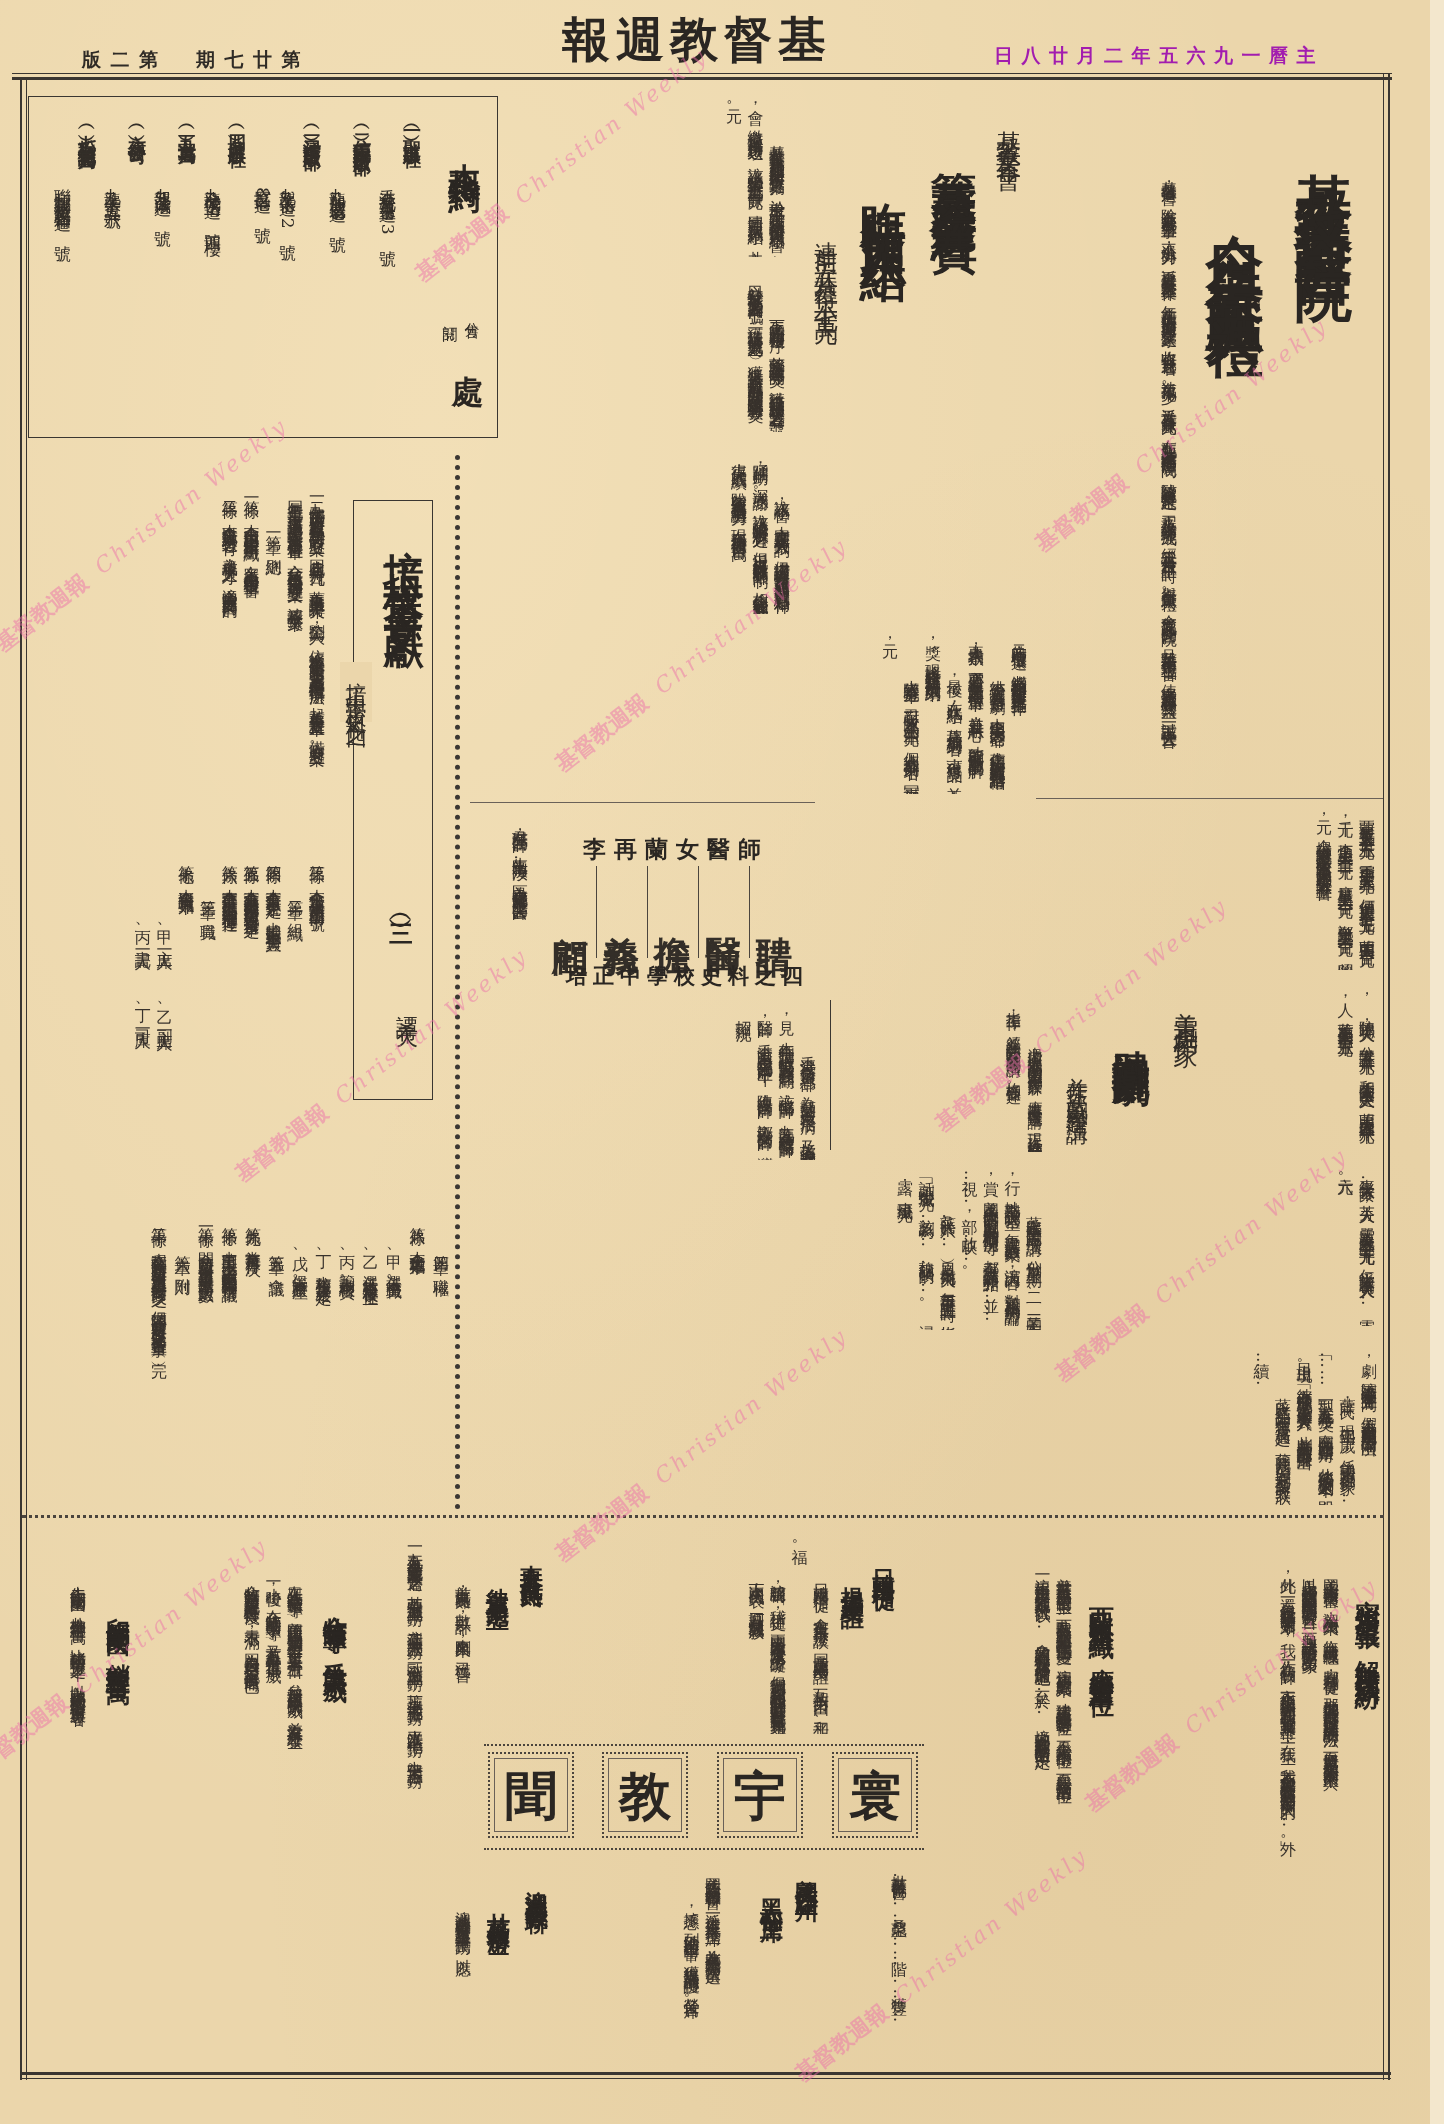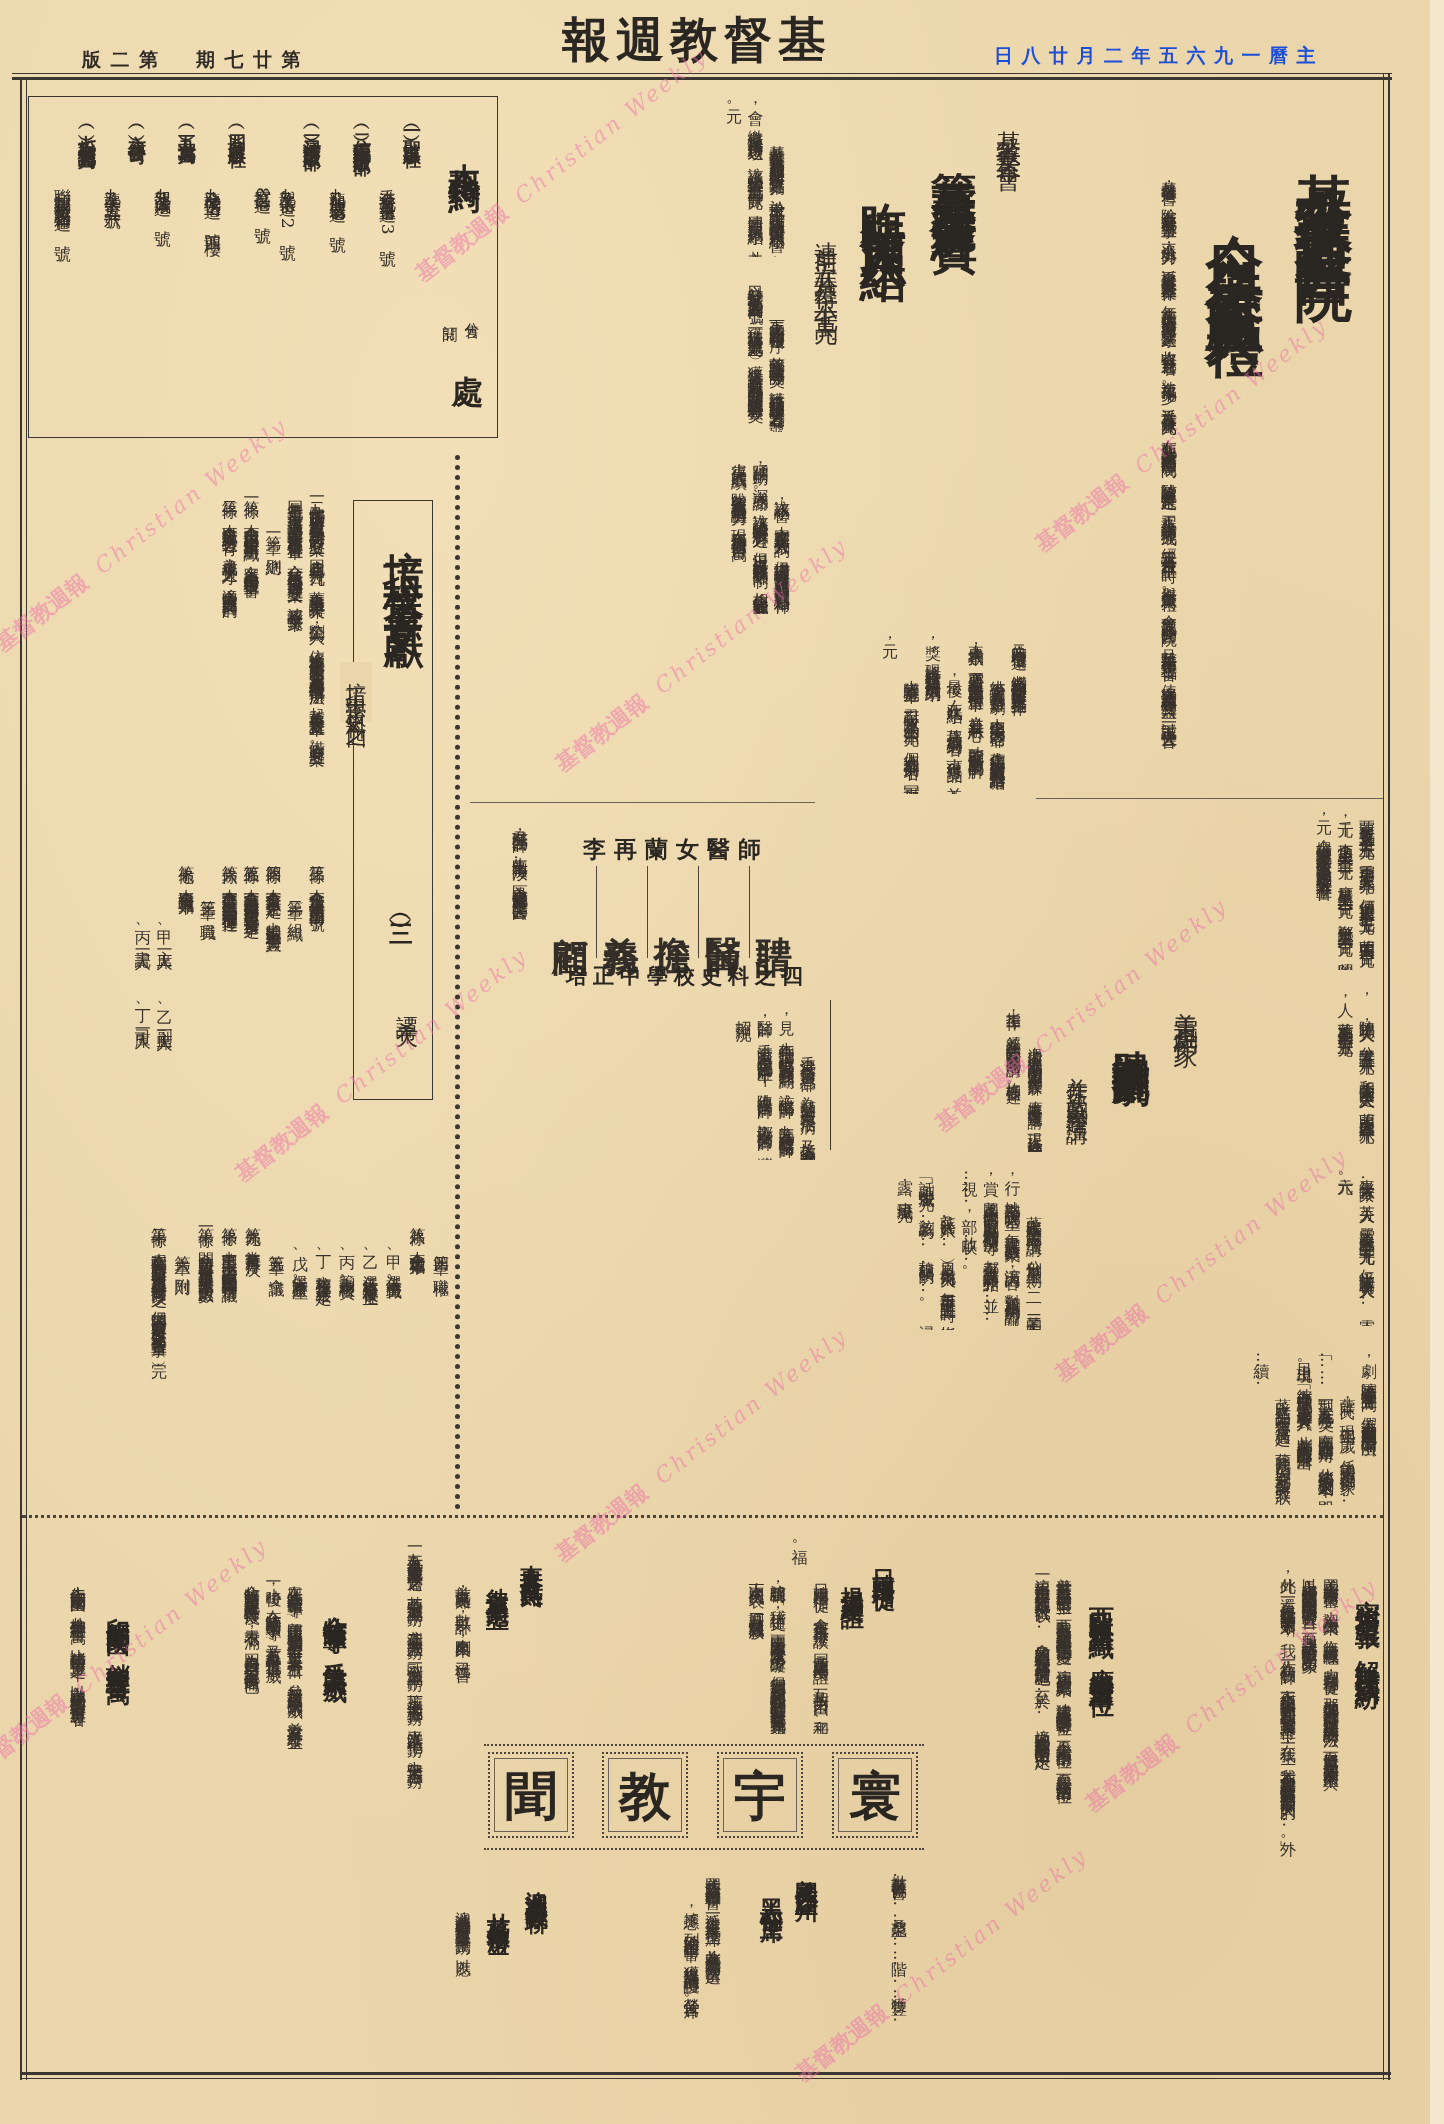--- a/index.html
+++ b/index.html
@@ -13,21 +13,21 @@
   .paper-tone { position: absolute; left: 0; top: 0; width: 1430px; height: 2124px;
     background: radial-gradient(ellipse at 30% 20%, rgba(255,240,205,0.35), rgba(0,0,0,0) 60%),
                 radial-gradient(ellipse at 80% 85%, rgba(180,140,80,0.12), rgba(0,0,0,0) 55%); }
   .v { position: absolute; writing-mode: vertical-rl; }
   .h { position: absolute; white-space: nowrap; }
   .rtl { direction: rtl; unicode-bidi: bidi-override; white-space: nowrap; }
 
   
   .mast-title { left: 562px; top: 8px; font-size: 48px; letter-spacing: 6px; font-weight: 700; color: #2a2622; }
   .mast-issue { left: 54px; top: 47px; font-size: 19px; letter-spacing: 9.5px; font-weight: 700; color: #2f2b26; margin-left: 28px; }
-  .mast-date  { left: 994px; top: 43px; font-size: 19px; letter-spacing: 8.5px; font-weight: 700; color: #1d4ed8; }
+  .mast-date  { left: 994px; top: 43px; font-size: 19px; letter-spacing: 8.5px; font-weight: 700; color: #a21caf; }
 
   
   .hr { position: absolute; border-top: 1.5px solid #3a3631; height: 0; }
   .hr.thick { border-top-width: 3px; }
   .vr { position: absolute; border-left: 1.2px solid #3a3631; width: 0; }
   .vr.thick { border-left-width: 2.6px; }
   .wavy-h { position: absolute; height: 0; border-top: 3px dotted #4a443d; }
   .wavy-v { position: absolute; width: 0; border-left: 5px dotted #3b3733; }
   .thin-h { position: absolute; height: 0; border-top: 1px solid #6a6158; }
 

